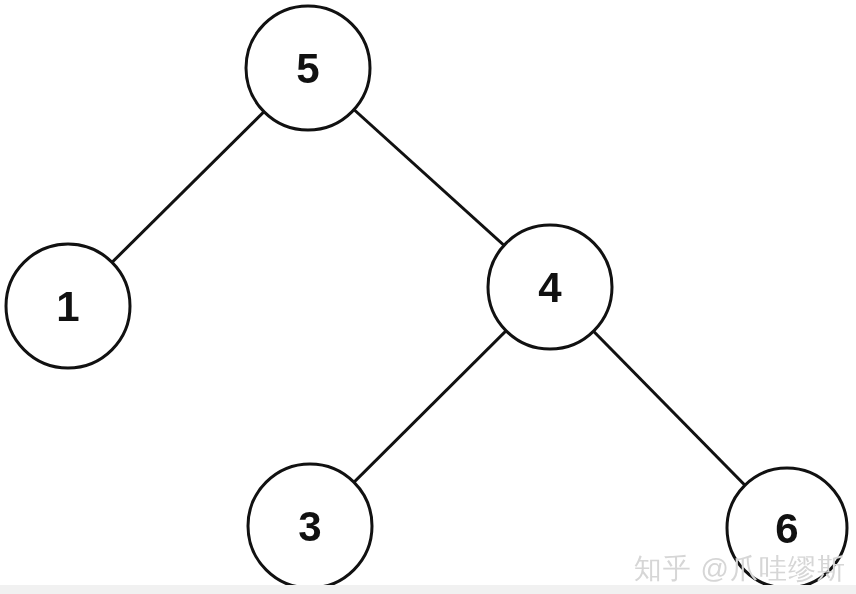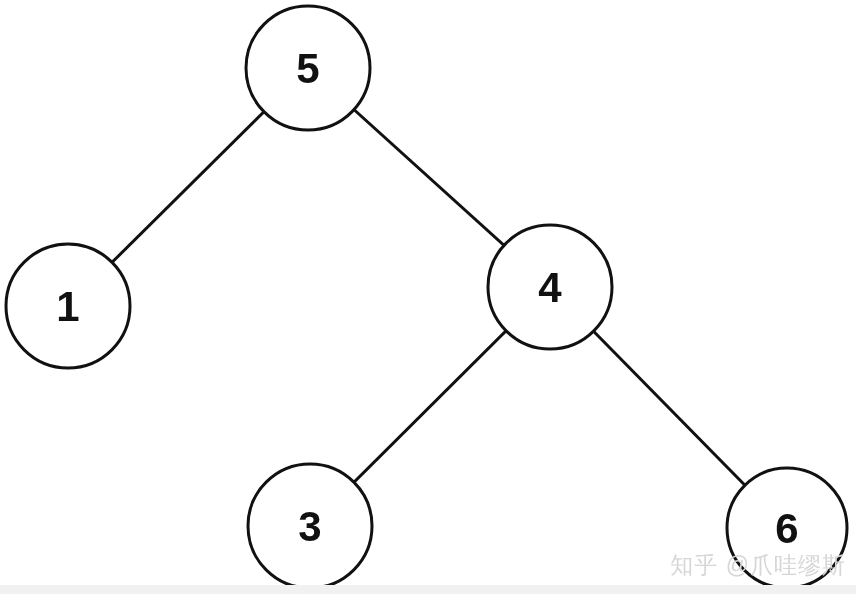--- a/index.html
+++ b/index.html
@@ -26,21 +26,21 @@
   }
   .tree-svg text {
     font-family: "Liberation Sans", "DejaVu Sans", sans-serif;
     font-weight: 700;
     text-anchor: middle;
   }
   .watermark {
     position: absolute;
     top: 550px;
     right: 10px;
-    font-size: 23px;
+    font-size: 28px;
     letter-spacing: 1px;
     white-space: nowrap;
     z-index: 3;
     user-select: none;
   }
   .bottom-bar {
     position: absolute;
     left: 0;
     bottom: 0;
     width: 100%;

